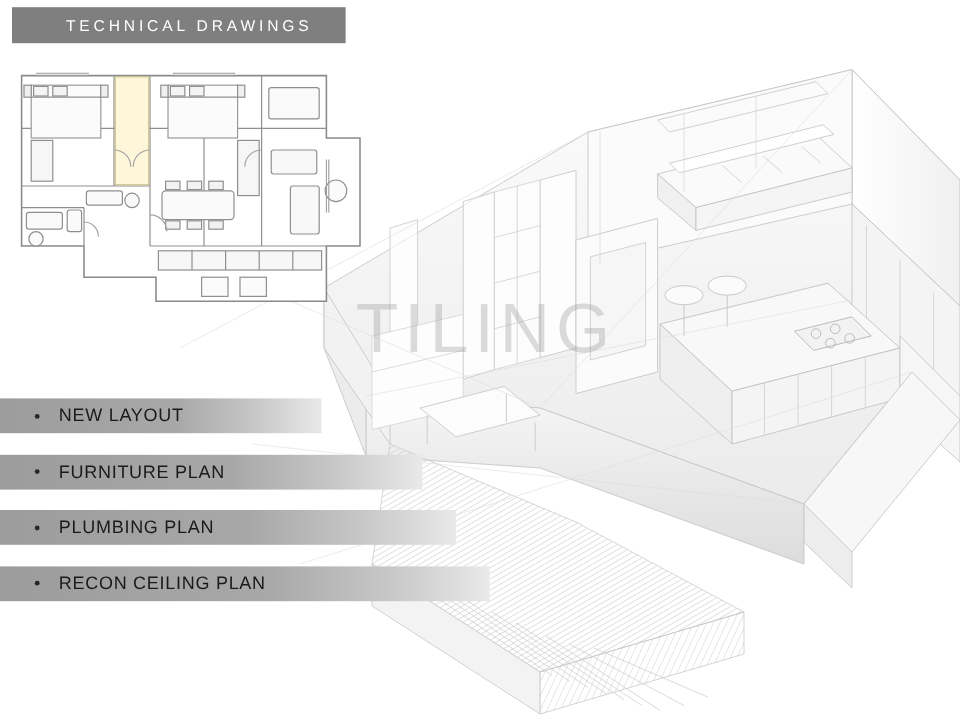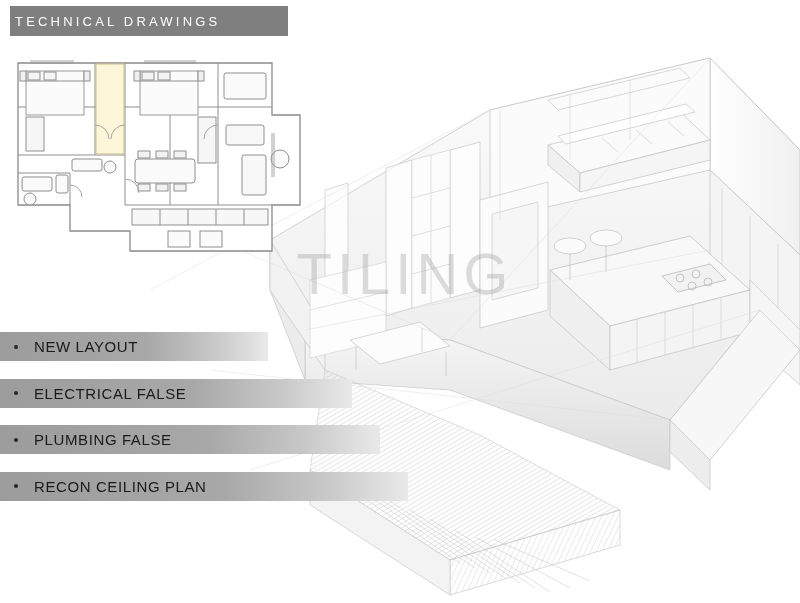--- a/index.html
+++ b/index.html
@@ -35,20 +35,21 @@
     display: flex;
     align-items: center;
   }
   .title-bar .title-text {
     color: #ffffff;
     font-size: 13px;
     letter-spacing: 3.2px;
     padding-left: 5px;
     font-weight: 400;
     white-space: nowrap;
+    margin-left: 40px;
   }
 
   
   .render-area {
     position: absolute;
     left: 150px;
     top: 40px;
     width: 650px;
     height: 560px;
     overflow: hidden;
@@ -113,20 +114,21 @@
     top: 0;
     height: 29px;
     background: linear-gradient(to right, #9c9c9c 0%, #a8a8a8 55%, #c8c8c8 80%, #e9e9e9 100%);
   }
   .bullet-content {
     position: relative;
     display: flex;
     align-items: center;
     height: 29px;
     padding-left: 14px;
+    margin-left: 15px;
   }
   .bullet-dot {
     width: 4px;
     height: 4px;
     background: #262626;
     border-radius: 50%;
     margin-right: 16px;
     flex: 0 0 auto;
   }
   .bullet-label {
@@ -378,29 +380,29 @@
         <span class="bullet-dot"></span>
         <span class="bullet-label">NEW LAYOUT</span>
       </div>
     </div>
 
 
     <div class="bullet-row">
       <div class="bullet-bg" style="width:352px"></div>
       <div class="bullet-content">
         <span class="bullet-dot"></span>
-        <span class="bullet-label">ELECTRICAL FALSE</span>
+        <span class="bullet-label">FURNITURE PLAN</span>
       </div>
     </div>
 
     <div class="bullet-row">
       <div class="bullet-bg" style="width:380px"></div>
       <div class="bullet-content">
         <span class="bullet-dot"></span>
-        <span class="bullet-label">PLUMBING FALSE</span>
+        <span class="bullet-label">PLUMBING PLAN</span>
       </div>
     </div>
 
     <div class="bullet-row">
       <div class="bullet-bg" style="width:408px"></div>
       <div class="bullet-content">
         <span class="bullet-dot"></span>
         <span class="bullet-label">RECON CEILING PLAN</span>
       </div>
     </div>

